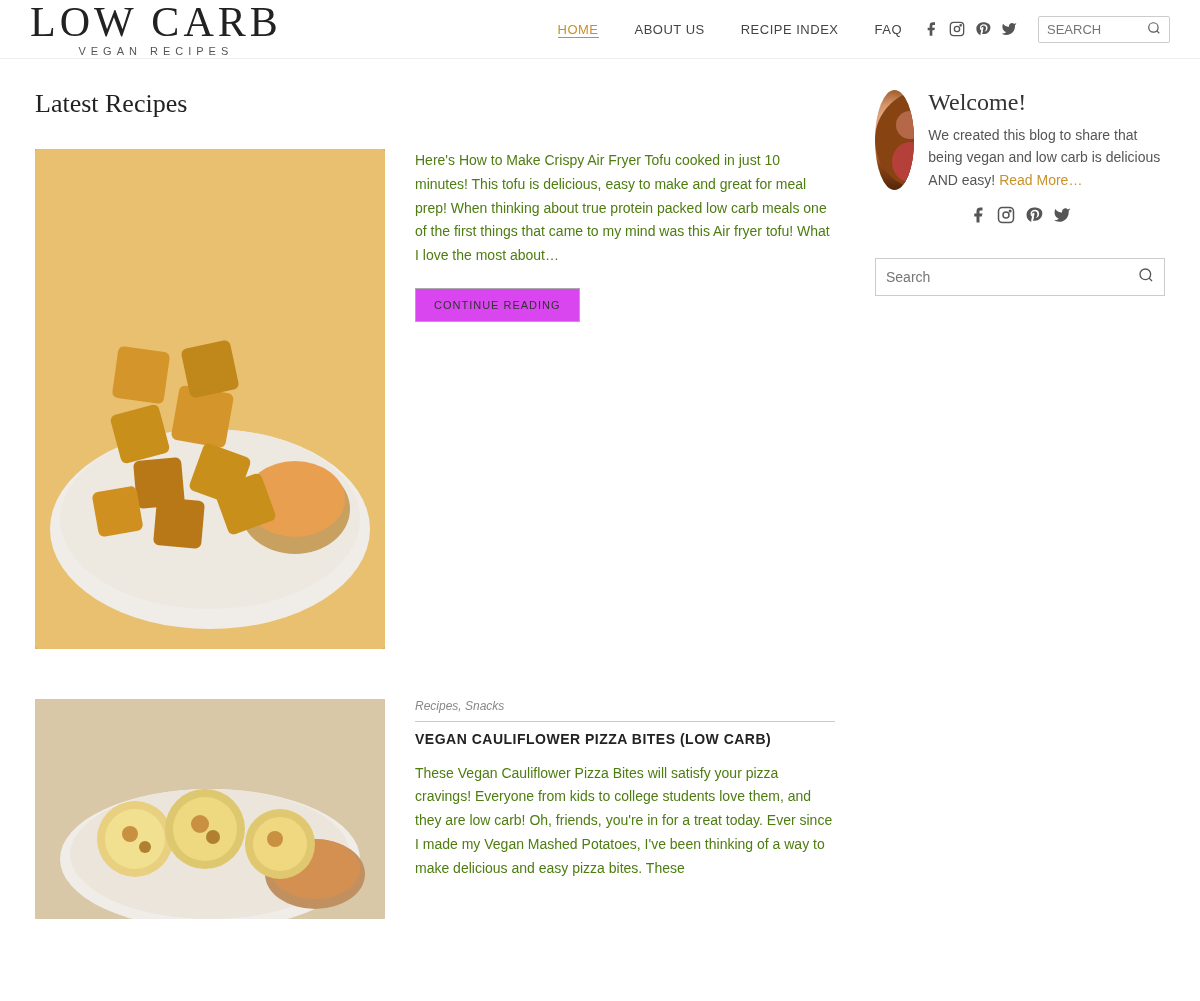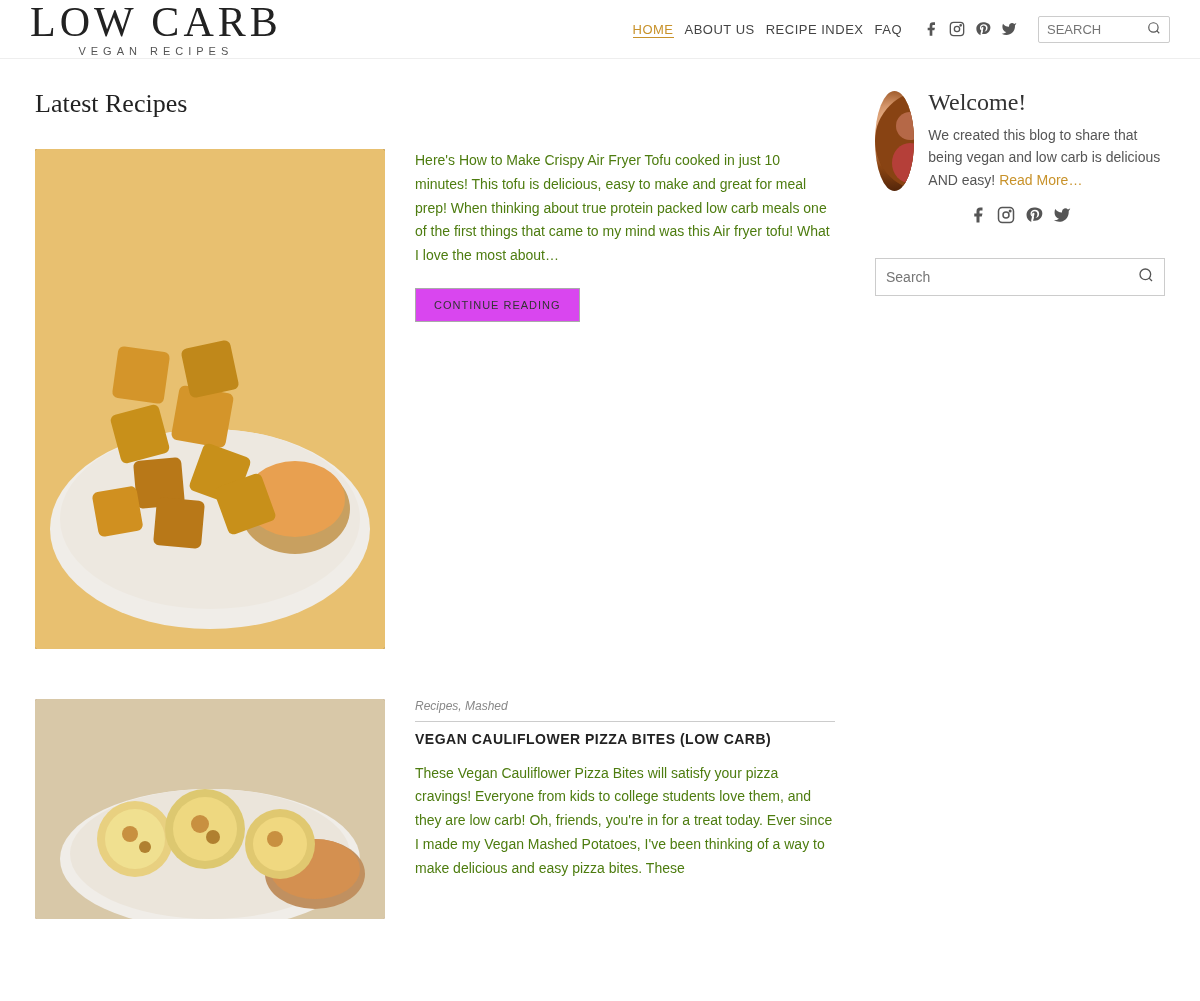--- a/index.html
+++ b/index.html
@@ -29,21 +29,21 @@
       color: #555;
       margin-top: 2px;
     }
     .nav-right {
       display: flex;
       align-items: center;
       gap: 20px;
     }
     .nav-links {
       display: flex;
-      gap: 11px;
+      gap: 36px;
       align-items: flex-start;
       list-style: none;
     }
     .nav-links li a {
       text-decoration: none;
       font-family: Arial, sans-serif;
       font-size: 13px;
       color: #444;
       letter-spacing: 0.5px;
     }
@@ -216,21 +216,21 @@
       overflow: hidden;
       position: relative;
     }
     .avatar-inner {
       width: 100%;
       height: 100%;
       background: radial-gradient(circle at 40% 35%, #f5c6a0 0%, #d4956a 30%, #8b4513 60%, #4a2008 100%);
     }
     .welcome-content {
       display: flex;
-      align-items: flex-end;
+      align-items: center;
       gap: 14px;
       margin-bottom: 15px;
     }
     .welcome-text-area { text-align: left; }
     .welcome-title {
       font-family: Georgia, serif;
       font-size: 24px;
       font-weight: normal;
       color: #333;
       margin-bottom: 8px;
@@ -401,21 +401,21 @@
             <circle cx="95" cy="135" r="8" fill="#c89040"></circle>
             <circle cx="110" cy="148" r="6" fill="#b08030"></circle>
             <circle cx="165" cy="125" r="9" fill="#c89040"></circle>
             <circle cx="178" cy="138" r="7" fill="#b08030"></circle>
             <circle cx="240" cy="140" r="8" fill="#c89040"></circle>
           </svg>
         </div>
       </div>
       <div class="article-text">
         <div class="article-categories">
-          <span>Recipes, Mashed</span>
+          <span>Recipes, Snacks</span>
         </div>
         <h3 class="article-title">VEGAN CAULIFLOWER PIZZA BITES (LOW CARB)</h3>
         <p class="article-excerpt">These Vegan Cauliflower Pizza Bites will satisfy your pizza cravings! Everyone from kids to college students love them, and they are low carb! Oh, friends, you're in for a treat today. Ever since I made my Vegan Mashed Potatoes, I've been thinking of a way to make delicious and easy pizza bites. These</p>
       </div>
     </article>
   </div>
 
   <aside class="sidebar">
 
     <div class="welcome-box">

